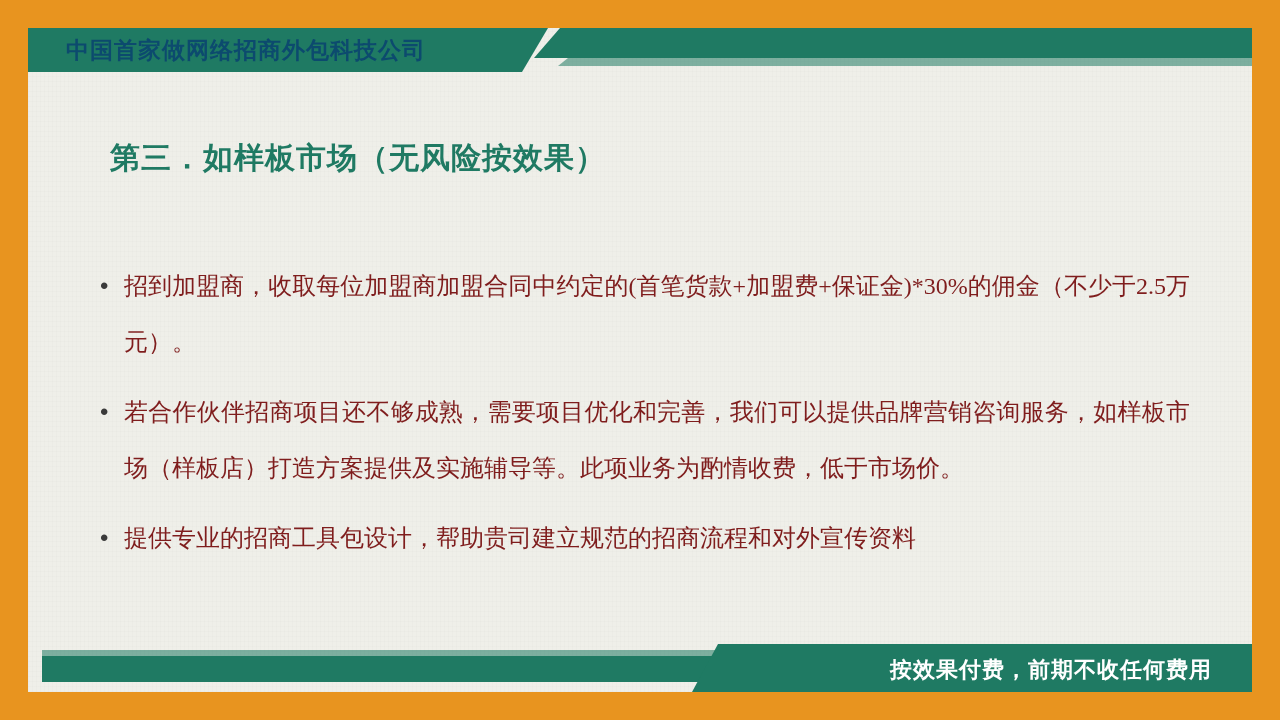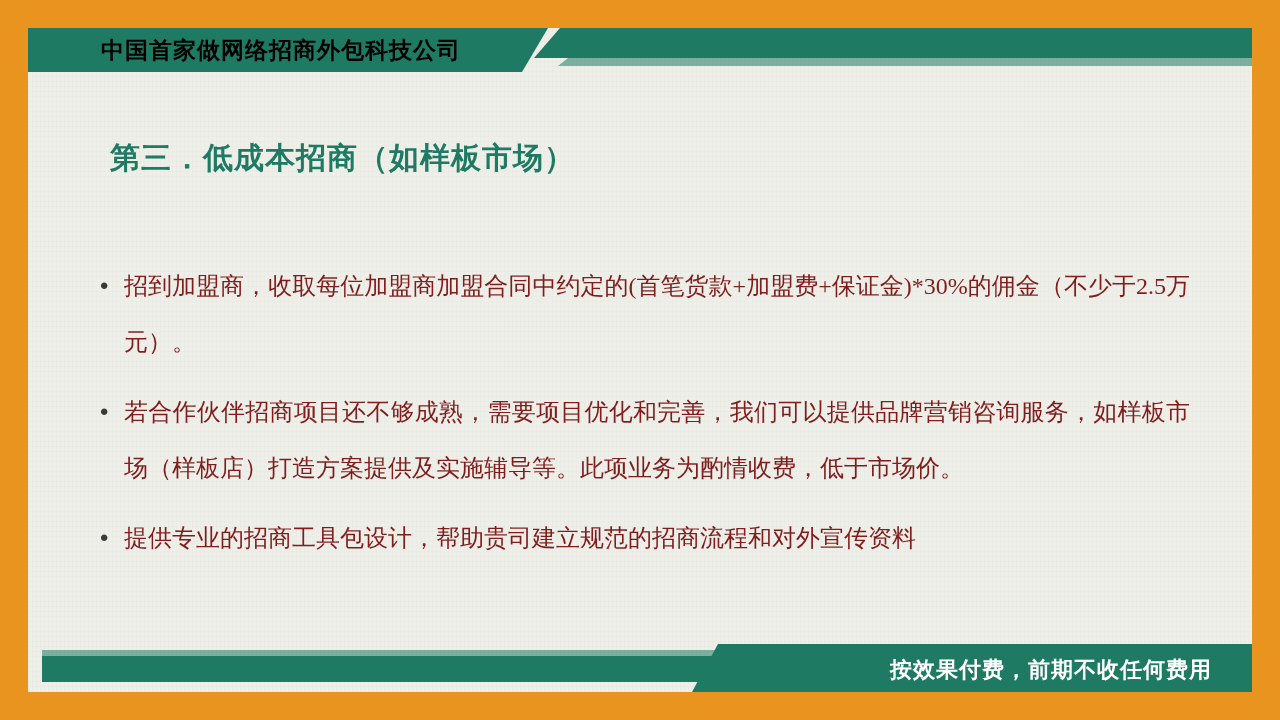--- a/index.html
+++ b/index.html
@@ -69,25 +69,24 @@
     background: #1F7A63;
     opacity: 0.55;
     clip-path: polygon(10px 0, 100% 0, 100% 100%, 0 100%);
   }
   .header-title {
     position: absolute;
     left: 38px;
     top: 9px;
     font-size: 23px;
     font-weight: bold;
-    color: #000000;
+    color: #0c4a6e;
     letter-spacing: 1px;
     line-height: 26px;
     white-space: nowrap;
-    margin-left: 35px;
   }
 
   
   .slide-title {
     position: absolute;
     left: 110px;
     top: 138px;
     font-size: 30px;
     font-weight: bold;
     color: #1F7A63;
@@ -180,21 +179,21 @@
 
   <div class="paper"></div>
 
   <div class="header-band">
     <div class="header-shape-main"></div>
     <div class="header-shape-bar"></div>
     <div class="header-shape-thin"></div>
     <div class="header-title">中国首家做网络招商外包科技公司</div>
   </div>
 
-  <div class="slide-title">第三．低成本招商（如样板市场）</div>
+  <div class="slide-title">第三．如样板市场（无风险按效果）</div>
 
   <div class="body">
     <div class="bullet">
       <div class="bullet-dot">•</div>
       <div class="bullet-text">招到加盟商，收取每位加盟商加盟合同中约定的(首笔货款+加盟费+保证金)*30%的佣金（不少于2.5万元）。</div>
     </div>
     <div class="bullet">
       <div class="bullet-dot">•</div>
       <div class="bullet-text">若合作伙伴招商项目还不够成熟，需要项目优化和完善，我们可以提供品牌营销咨询服务，如样板市场（样板店）打造方案提供及实施辅导等。此项业务为酌情收费，低于市场价。</div>
     </div>

